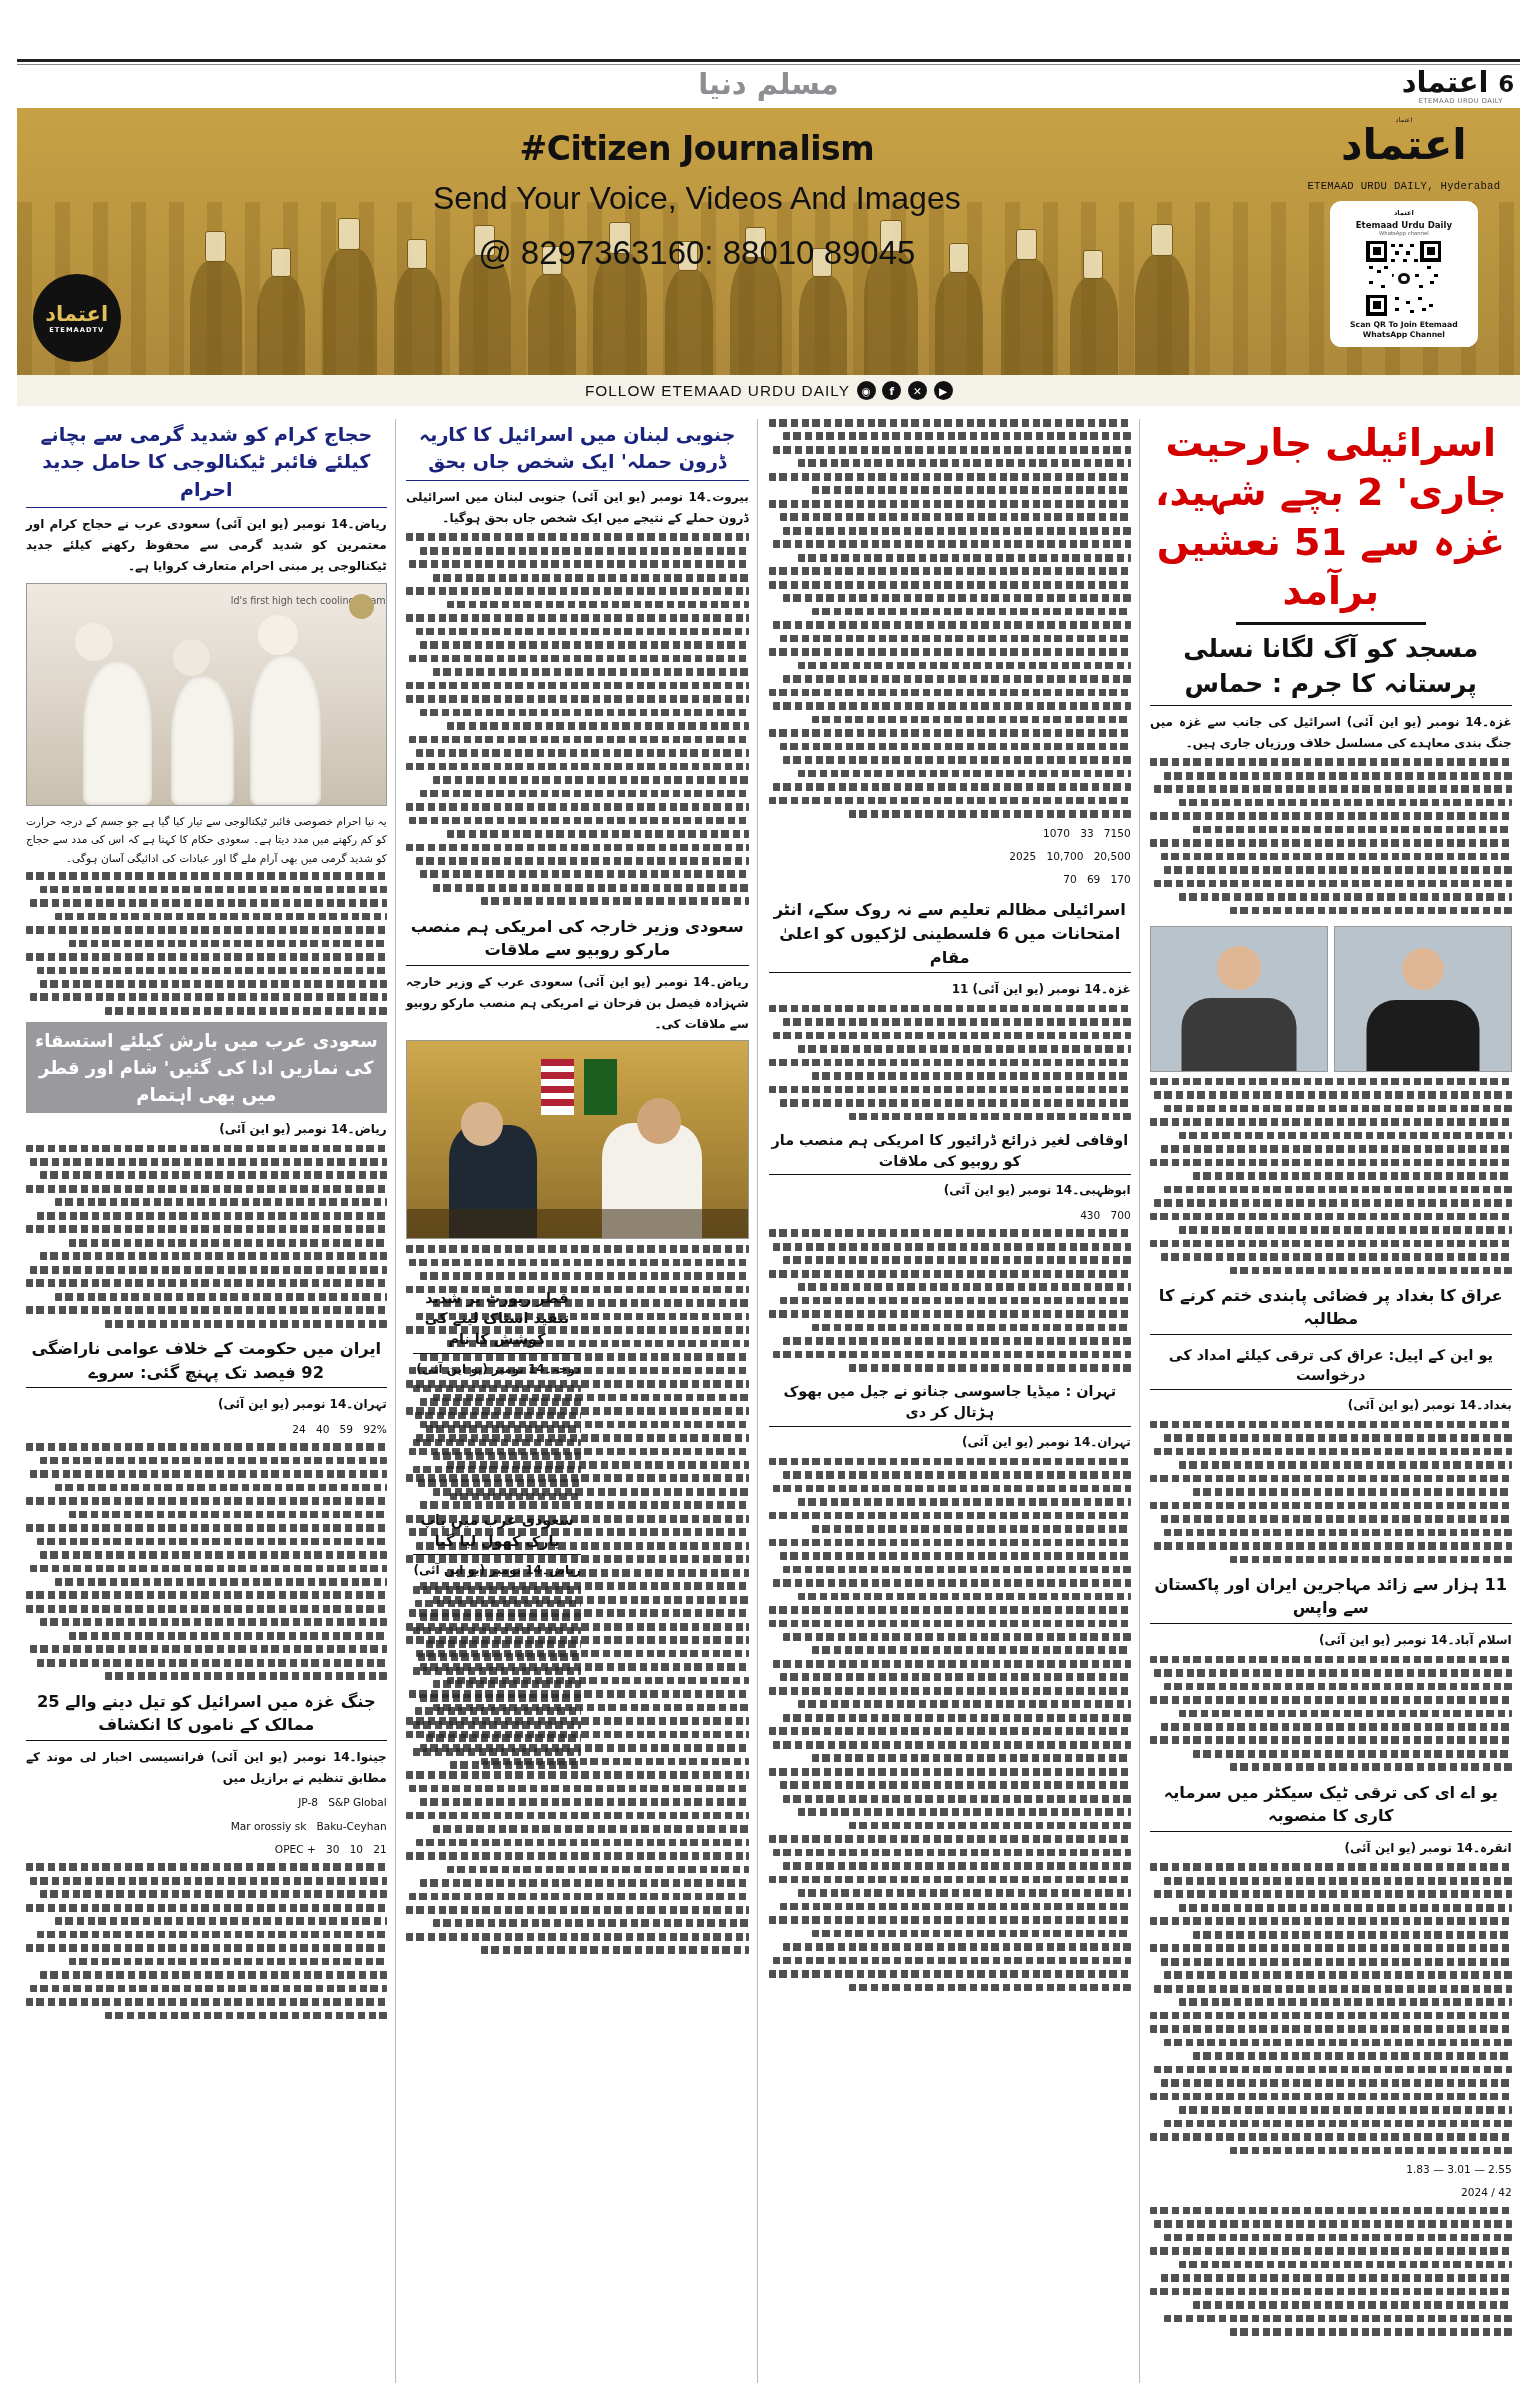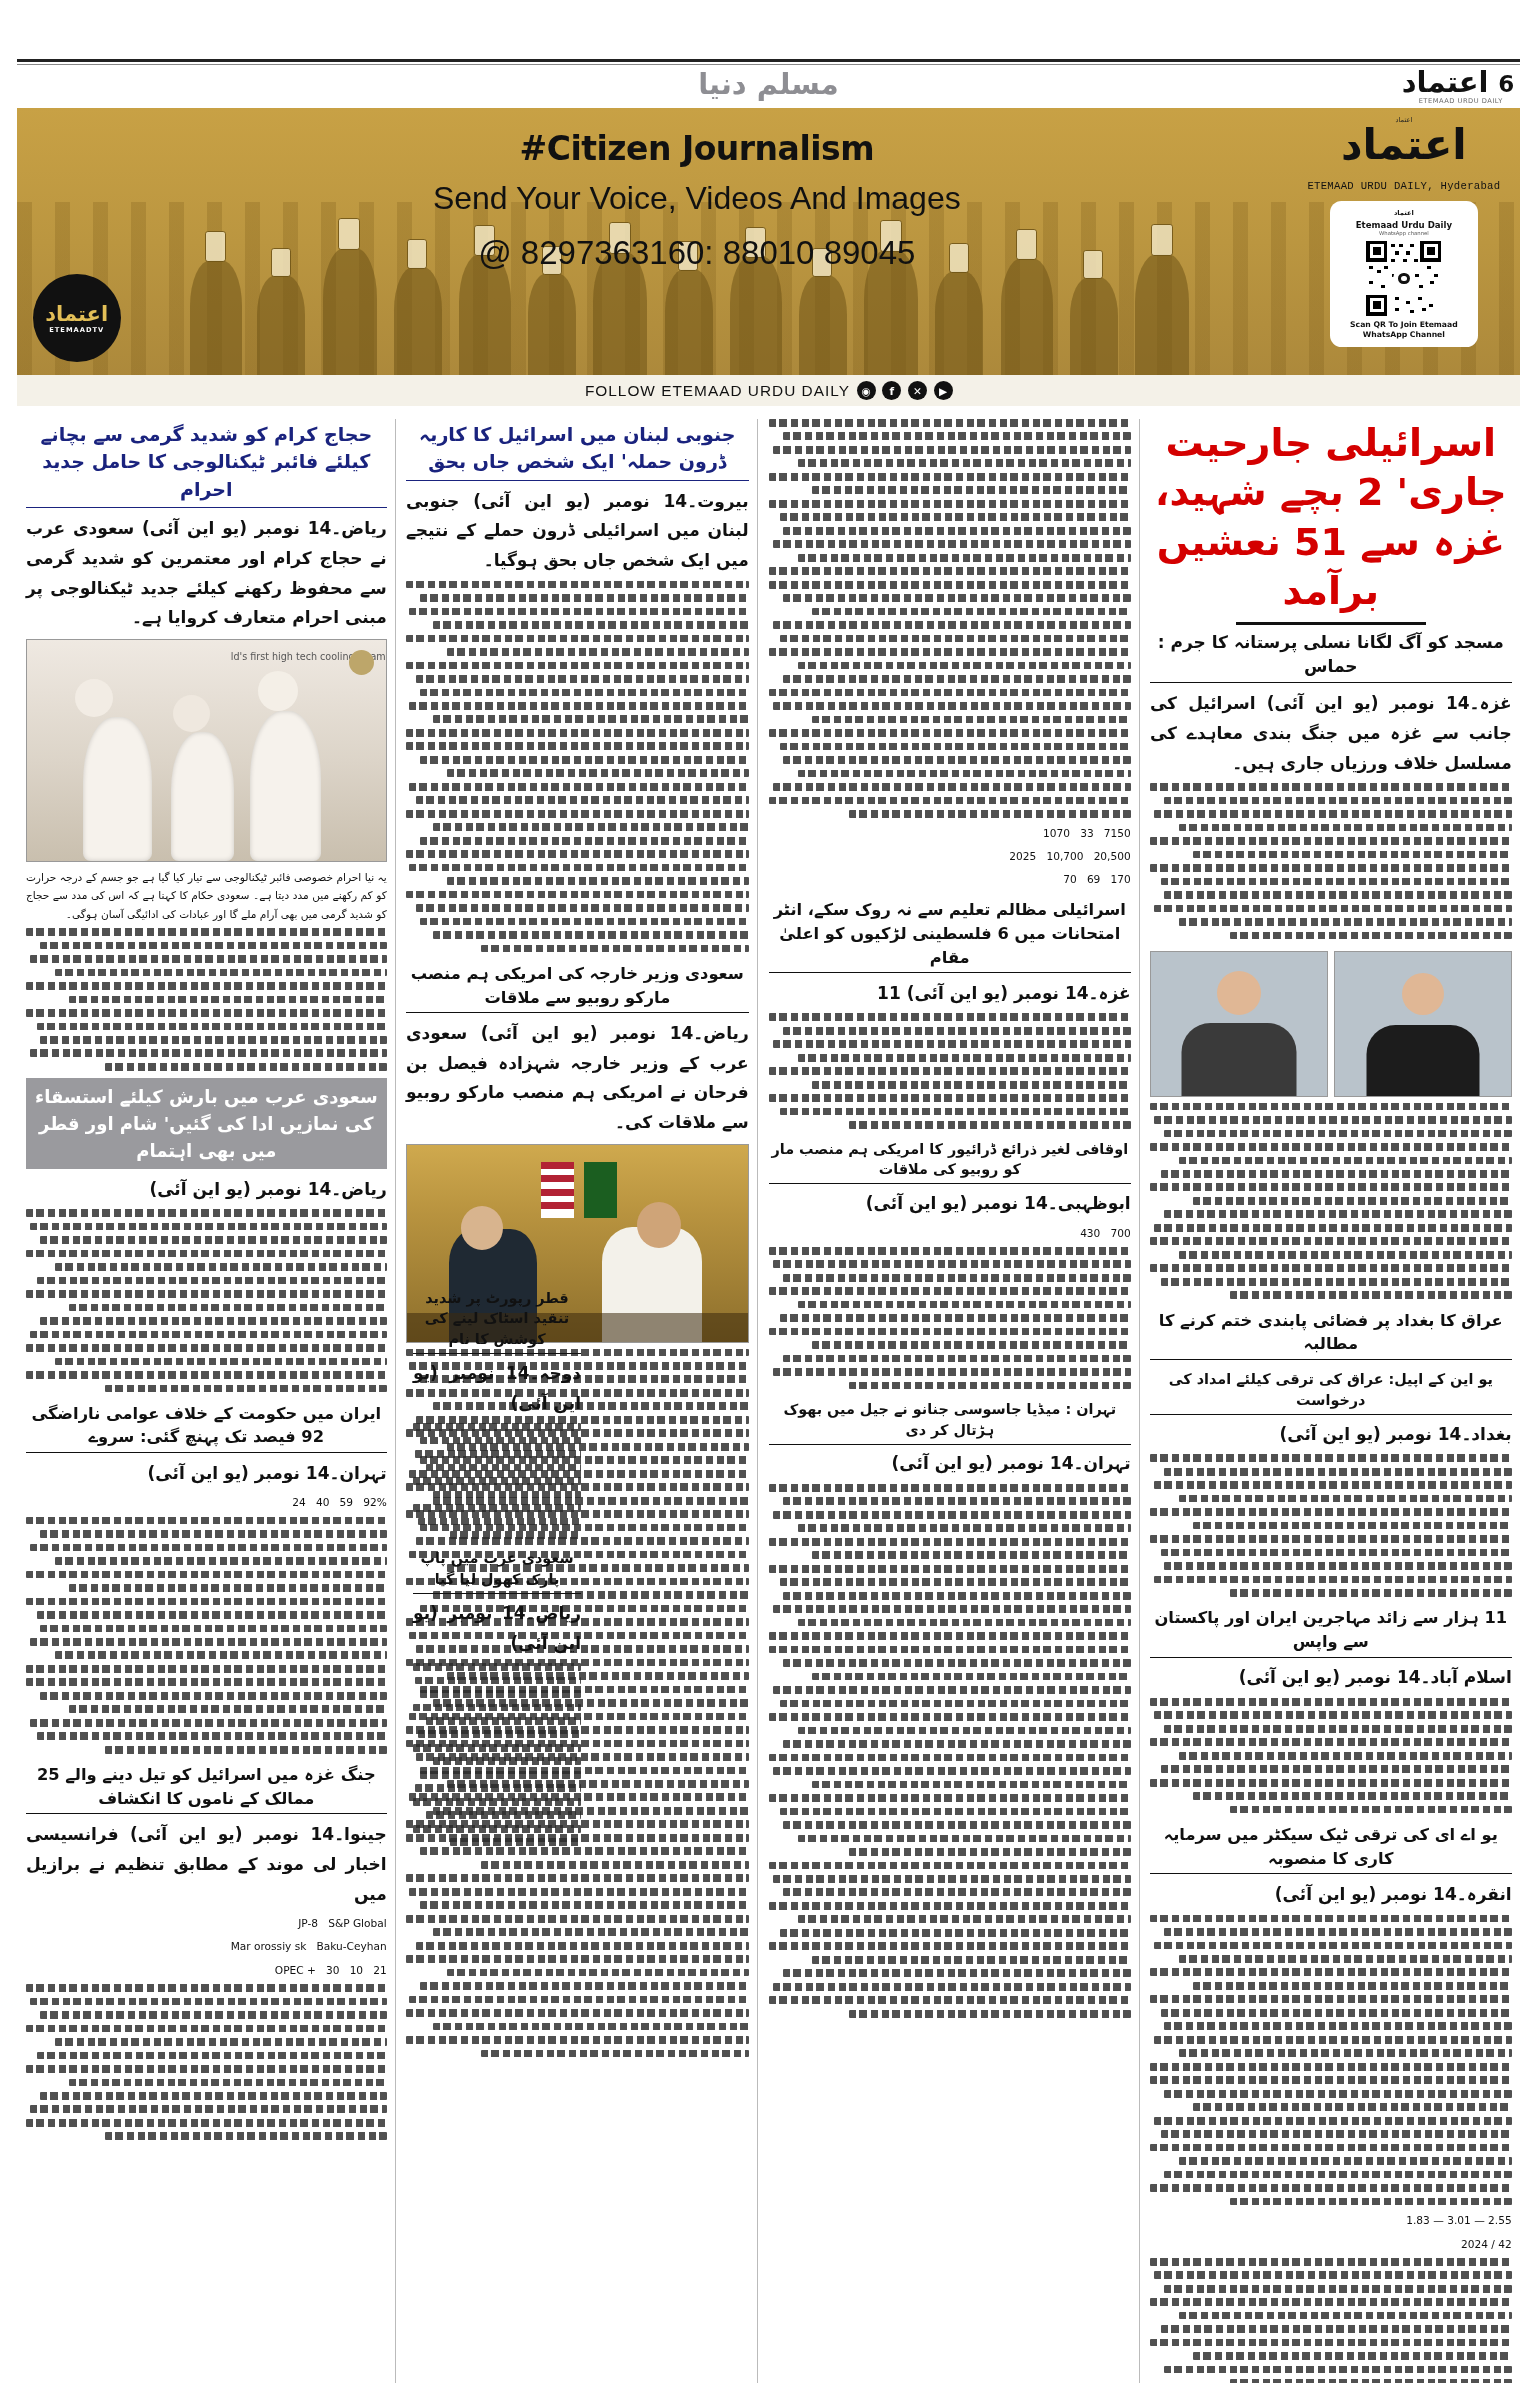--- a/index.html
+++ b/index.html
@@ -88,39 +88,39 @@
   .hl-blue{
     color:#1a237e;font-size:19px;font-weight:bold;line-height:1.45;text-align:center;
     padding:1.9px 0 3.8px;border-bottom:1.9px solid #1a237e;margin-bottom:5.8px;
   }
   .hl-red{
     color:#d40000;font-size:38px;font-weight:bold;line-height:1.3;text-align:center;
     padding-bottom:3.8px;
   }
   .hl-red-rule{height:2.9px;background:#111;margin:1.9px 86px 5.8px;}
   .hl-black{
-    color:#111;font-size:17px;font-weight:bold;line-height:1.4;text-align:center;
+    color:#111;font-size:25px;font-weight:bold;line-height:1.4;text-align:center;
     padding-bottom:3.8px;border-bottom:1.9px solid #111;margin-bottom:5.8px;
   }
   .hl-mid{
     color:#111;font-size:16.3px;font-weight:bold;line-height:1.45;text-align:center;
     padding:2.9px 0;border-bottom:1.4px solid #111;margin:6.7px 0 5.8px;
   }
   .hl-gray{
     background:#9a9a9e;color:#fff;font-size:18px;font-weight:bold;line-height:1.5;
     text-align:center;padding:4.8px 7.7px;margin:7.7px 0 5.8px;
   }
   .hl-small{
     color:#111;font-size:14.4px;font-weight:bold;line-height:1.45;text-align:center;
     padding:2.9px 0;border-bottom:1.4px solid #111;margin:6.7px 0 4.8px;
   }
 
   .dek{font-size:10.6px;line-height:1.75;text-align:justify;color:#111;}
   .dek p{margin:0 0 4.8px;}
-  .lede{font-size:17px;font-weight:bold;}
+  .lede{font-size:12px;font-weight:bold;}
 
   
   .body-lines{margin:0 0 5.8px;}
   .ln{height:7.7px;margin-bottom:5.8px;background:
       repeating-linear-gradient(90deg,#2a2a2a 0px,#2a2a2a 6.7px,transparent 6.7px,transparent 9.6px,
       #2a2a2a 9.6px,#2a2a2a 18px,transparent 18px,transparent 22px,
       #2a2a2a 22px,#2a2a2a 29px,transparent 29px,transparent 33px);
       opacity:.82;border-radius:1px;}
   .ln.s1{width:100%}.ln.s2{width:96%}.ln.s3{width:99%}.ln.s4{width:92%}
   .ln.s5{width:100%}.ln.s6{width:88%}.ln.s7{width:97%}.ln.s8{width:78%}

